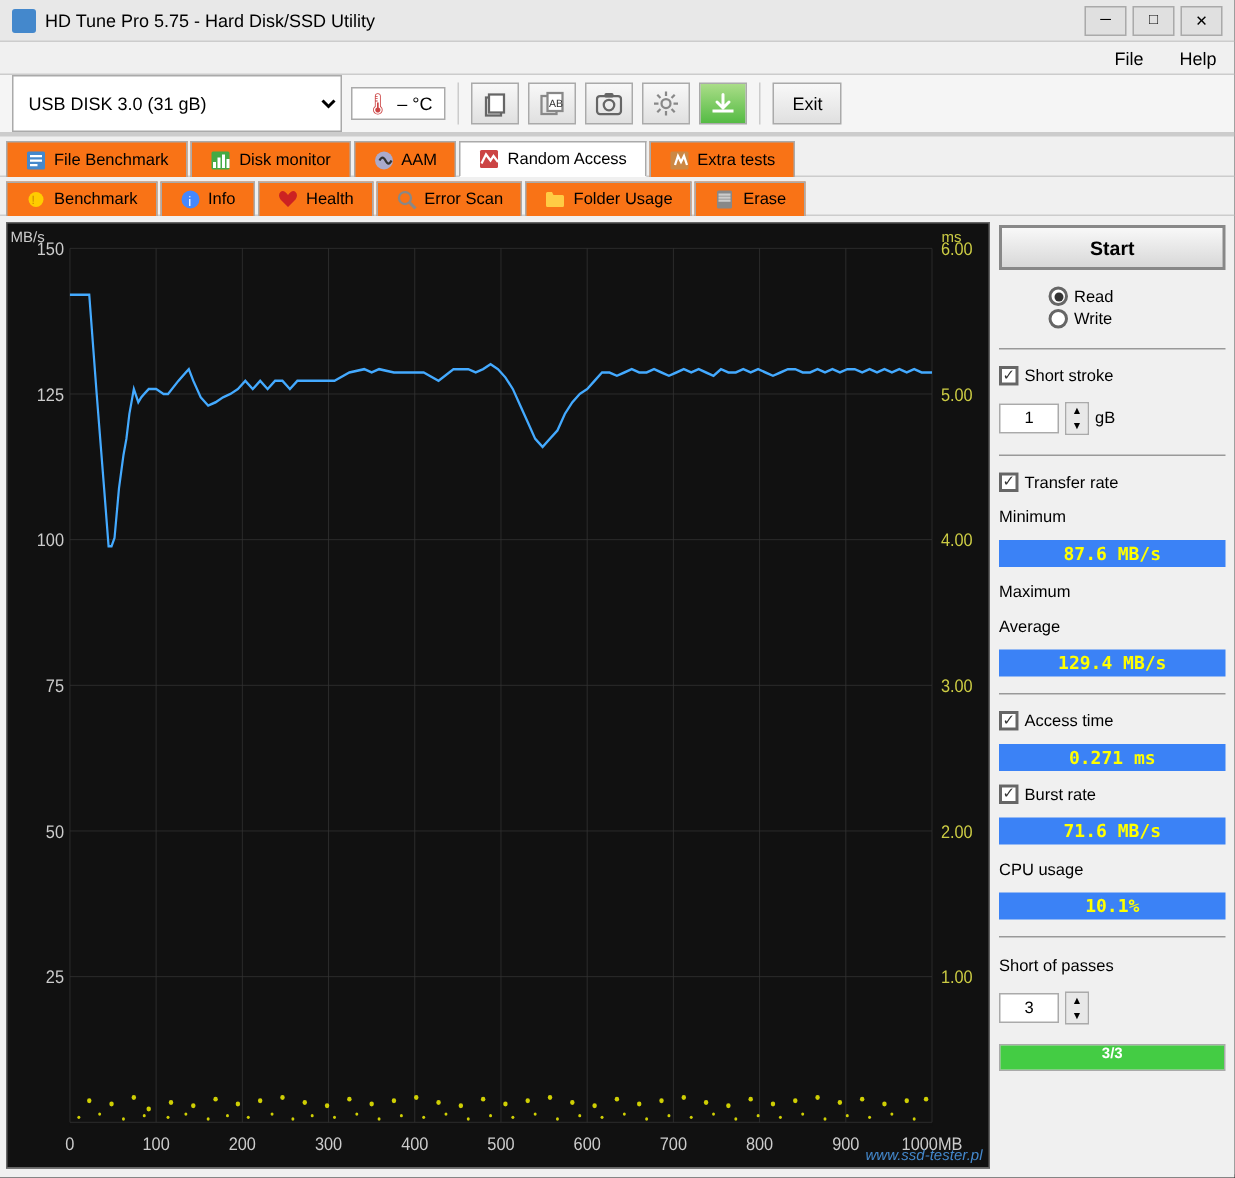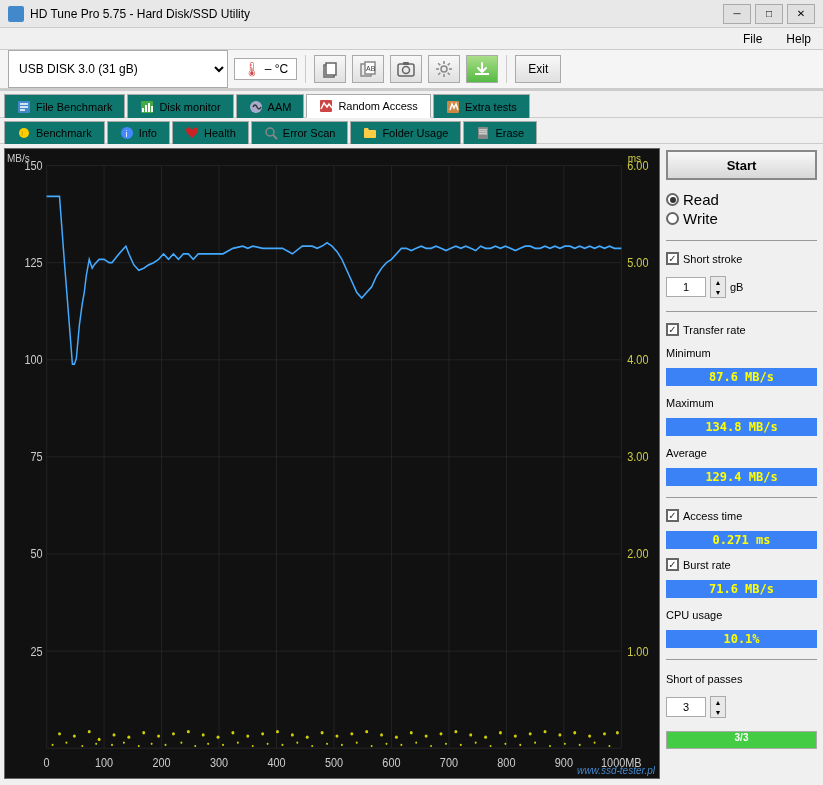--- a/index.html
+++ b/index.html
@@ -68,21 +68,21 @@
     
     .tab-bar {
       background: #f0f0f0;
       border-bottom: 1px solid #ccc;
       display: flex;
       padding: 2px 4px 0;
       gap: 0;
     }
     .tab {
       padding: 4px 12px; border: 1px solid #aaa; border-bottom: none;
-      background: #0f766e; cursor: pointer; font-size: 11px;
+      background: #f97316; cursor: pointer; font-size: 11px;
       display: flex; align-items: center; gap: 5px; margin-right: 2px;
       position: relative; top: 1px;
     }
     .tab.active { background: #ffffff; border-bottom: 1px solid white; z-index: 1; }
     .tab-icon { width: 14px; height: 14px; display: inline-flex; align-items: center; justify-content: center; }
 
     
     .main-content {
       display: flex;
       height: calc(785px - 28px - 22px - 40px - 52px - 4px);
@@ -107,21 +107,21 @@
       flex-direction: column;
       gap: 9px;
       padding: 2px;
     }
     .start-btn {
       width: 100%; height: 30px; background: linear-gradient(to bottom, #f8f8f8, #d8d8d8);
       border: 2px solid #888; cursor: pointer; font-size: 13px; font-weight: bold;
     }
 
     .radio-group { display: flex; flex-direction: column; gap: 2px; padding: 2px 0; }
-    .radio-row { display: flex; align-items: center; gap: 4px; font-size: 15px; cursor: pointer; }
+    .radio-row { display: flex; align-items: center; gap: 4px; font-size: 11px; cursor: pointer; margin-left: 33px; }
     .radio-btn {
       width: 13px; height: 13px; border: 2px solid #666; border-radius: 50%;
       background: white; display: flex; align-items: center; justify-content: center;
     }
     .radio-btn.selected::after {
       content: ''; width: 6px; height: 6px; background: #333; border-radius: 50%;
     }
 
     .checkbox-row { display: flex; align-items: center; gap: 4px; font-size: 11px; cursor: pointer; }
     .checkbox {
@@ -553,21 +553,20 @@
 
     <div class="checkbox-row">
       <div class="checkbox checked"></div>
       <span>Transfer rate</span>
     </div>
 
     <div class="stat-label">Minimum</div>
     <div class="stat-value">87.6 MB/s</div>
 
     <div class="stat-label">Maximum</div>
-    <div class="stat-value">134.8 MB/s</div>
 
     <div class="stat-label">Average</div>
     <div class="stat-value">129.4 MB/s</div>
 
     <hr class="divider-line">
 
     <div class="checkbox-row">
       <div class="checkbox checked"></div>
       <span>Access time</span>
     </div>

